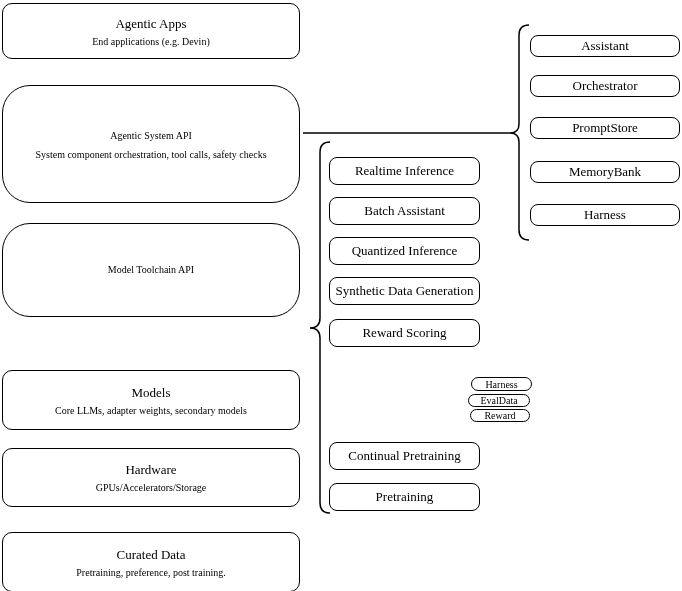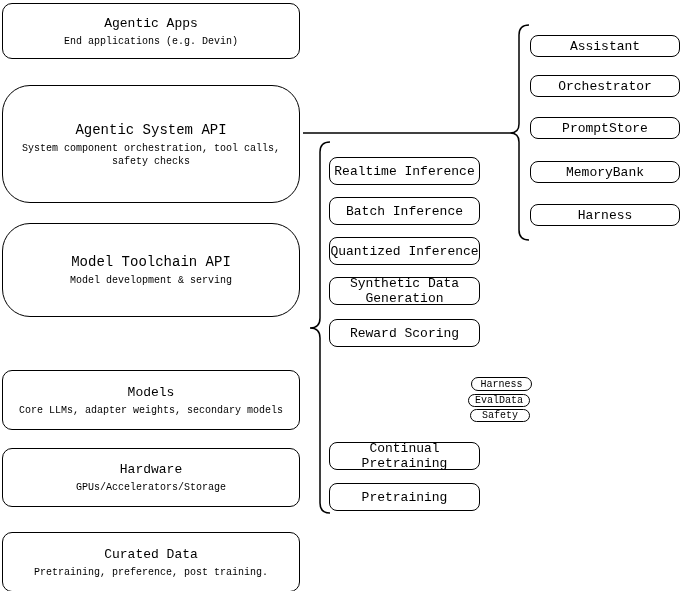--- a/index.html
+++ b/index.html
@@ -1,21 +1,21 @@
 <!DOCTYPE html>
 <html><head>
 <meta charset="utf-8">
 <style>
   html, body { margin: 0; padding: 0; background: #ffffff; }
   .canvas {
     position: relative;
     width: 682px;
     height: 591px;
     background: #ffffff;
-    font-family: Liberation Mono, monospace;
+    font-family: Liberation Serif, serif;
     color: #000000;
     overflow: hidden;
   }
   .overlay {
     position: absolute;
     left: 0; top: 0;
     width: 682px; height: 591px;
     pointer-events: none;
   }
   .node {
@@ -27,21 +27,21 @@
     flex-direction: column;
     align-items: center;
     justify-content: center;
     text-align: center;
     z-index: 1;
   }
   .left  { left: 2px;   width: 298px; }
   .r10   { border-radius: 10px; }
   .r28   { border-radius: 28px; }
   .title    { font-size: 13px; line-height: 17px; }
-  .title.lg { font-size: 14px; line-height: 18px; }
+  .title.lg { font-size: 10px; line-height: 18px; }
   .subtitle { font-size: 10px; line-height: 13px; margin-top: 3px; }
   .mid {
     left: 329px; width: 151px; height: 28px;
     border-radius: 8px; font-size: 13px; margin-top: 12px;
   }
   .rightcol {
     left: 530px; width: 150px; height: 22px;
     border-radius: 8px; font-size: 13px;
   }
   .pill {
@@ -74,49 +74,48 @@
     <div class="subtitle">End applications (e.g. Devin)</div>
   </div>
 
   <div class="node left r28" style="top:85px; height:118px">
     <div class="title lg">Agentic System API</div>
     <div class="subtitle">System component orchestration, tool calls, safety checks</div>
   </div>
 
   <div class="node left r28" style="top:223px; height:94px">
     <div class="title lg">Model Toolchain API</div>
-    <div class="subtitle">Model development &amp; serving</div>
   </div>
 
   <div class="node left r10" style="top:370px; height:60px">
     <div class="title">Models</div>
     <div class="subtitle">Core LLMs, adapter weights, secondary models</div>
   </div>
 
   <div class="node left r10" style="top:448px; height:59px">
     <div class="title">Hardware</div>
     <div class="subtitle">GPUs/Accelerators/Storage</div>
   </div>
 
   <div class="node left r10" style="top:532px; height:60px">
     <div class="title">Curated Data</div>
     <div class="subtitle">Pretraining, preference, post training.</div>
   </div>
 
   <div class="node mid" style="top:145px">Realtime Inference</div>
-  <div class="node mid" style="top:185px">Batch Inference</div>
+  <div class="node mid" style="top:185px">Batch Assistant</div>
   <div class="node mid" style="top:225px">Quantized Inference</div>
   <div class="node mid" style="top:265px">Synthetic Data Generation</div>
   <div class="node mid" style="top:307px">Reward Scoring</div>
   <div class="node mid" style="top:430px">Continual Pretraining</div>
   <div class="node mid" style="top:471px">Pretraining</div>
 
   <div class="pill" style="left:471px; top:377px; width:61px; height:14px">Harness</div>
   <div class="pill" style="left:468px; top:394px; width:62px; height:13px">EvalData</div>
-  <div class="pill" style="left:470px; top:409px; width:60px; height:13px">Safety</div>
+  <div class="pill" style="left:470px; top:409px; width:60px; height:13px">Reward</div>
 
   <div class="node rightcol" style="top:35px">Assistant</div>
   <div class="node rightcol" style="top:75px">Orchestrator</div>
   <div class="node rightcol" style="top:117px">PromptStore</div>
   <div class="node rightcol" style="top:161px">MemoryBank</div>
   <div class="node rightcol" style="top:204px">Harness</div>
 
 </div>
 
 </body></html>

